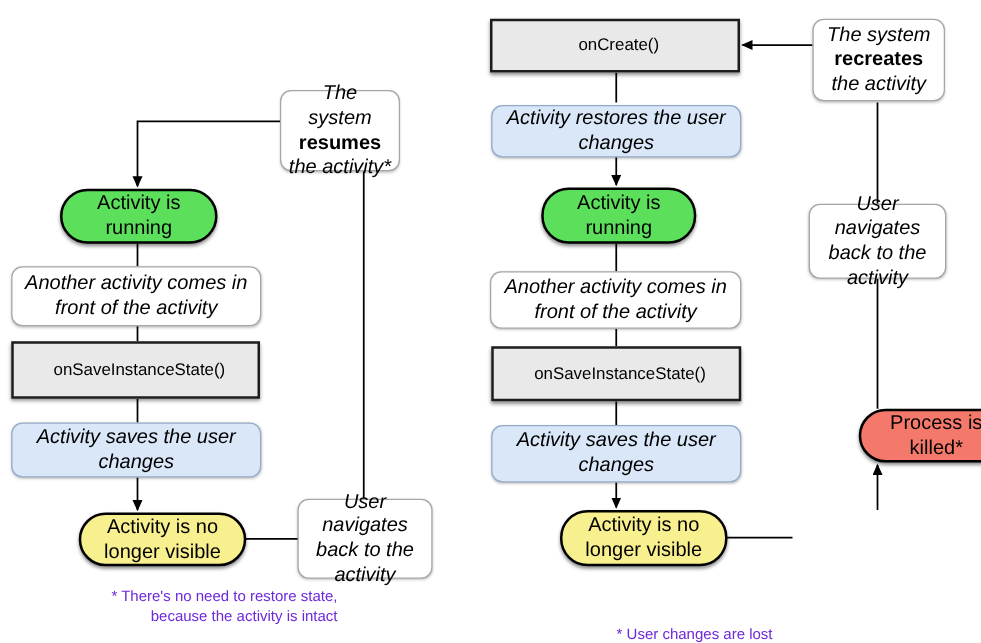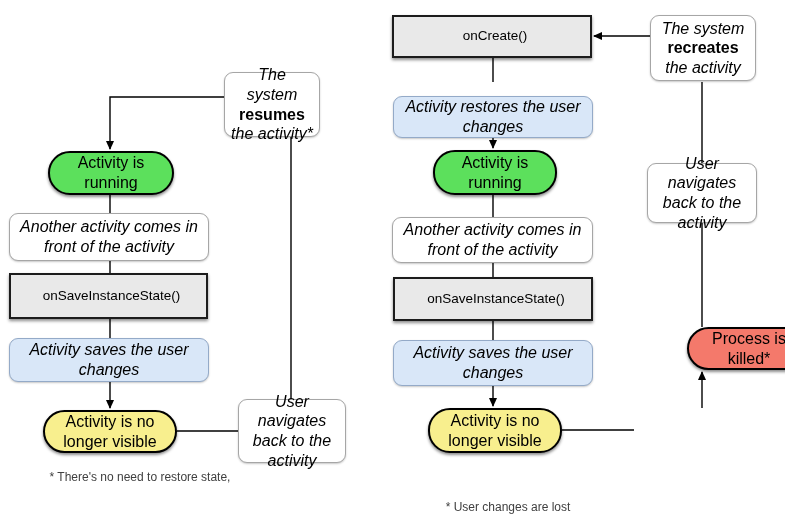--- a/index.html
+++ b/index.html
@@ -23,30 +23,30 @@
   }
   .blue{
     background:var(--blue); border:1px solid #94aac8; border-radius:9px;
     font-style:italic; box-shadow:0 1px 2px rgba(0,0,0,0.22);
   }
   .pill{
     border:2px solid #000; border-radius:22px;
     box-shadow:0 2px 3px rgba(0,0,0,0.45);
   }
   .green{background:var(--green);}
-  .yellow{background:var(--yellow);}
+  .yellow{background:var(--yellow);margin-left:20px;}
   .red{background:var(--red);margin-left:46px;}
   .action{
     background:var(--gray); border:2px solid #1c1c1c; border-radius:0;
     box-shadow:0 2px 3px rgba(0,0,0,0.45); font-size:13.5px;padding-left:12px;
   }
   .note-bold{font-style:normal; font-weight:bold;}
   .footnote{
-    position:absolute; font-size:12px; line-height:1.3; color:#404040;
-    font-style:normal; text-align:center;
+    position:absolute; font-size:12px; line-height:1.3; color:#6d28d9;
+    font-style:normal; text-align:right;
   }
   .footnote .fn2{margin-left:9px;}
 </style>
 </head>
 <body>
 
 <div id="canvas">
 
   <svg id="wires" width="785" height="514" viewBox="0 0 785 514">
     <defs>
@@ -103,35 +103,36 @@
   <div class="node pill yellow" style="left:43px;top:410px;width:134px;height:43px">
     <span>Activity is no longer visible</span>
   </div>
 
   <div class="node white" style="left:238px;top:399px;width:108px;height:64px">
     <span>User navigates back to the activity</span>
   </div>
 
   <div class="footnote" style="left:10px;top:470px;width:260px">
     <div>* There's no need to restore state,</div>
+    <div class="fn2">because the activity is intact</div>
   </div>
 
   <div class="node action" style="left:392px;top:15px;width:200px;height:43px">
     <span>onCreate()</span>
   </div>
 
   <div class="node white" style="left:650px;top:15px;width:106px;height:66px">
     <span>
       <span>The system</span>
       <span class="note-bold">recreates</span>
       <span>the activity</span>
     </span>
   </div>
 
-  <div class="node blue" style="left:393px;top:96px;width:200px;height:42px">
+  <div class="node blue" style="left:393px;top:84px;width:200px;height:42px">
     <span>Activity restores the user changes</span>
   </div>
 
   <div class="node pill green" style="left:433px;top:150px;width:124px;height:45px">
     <span>Activity is running</span>
   </div>
 
   <div class="node white" style="left:392px;top:217px;width:201px;height:46px">
     <span>Another activity comes in front of the activity</span>
   </div>

